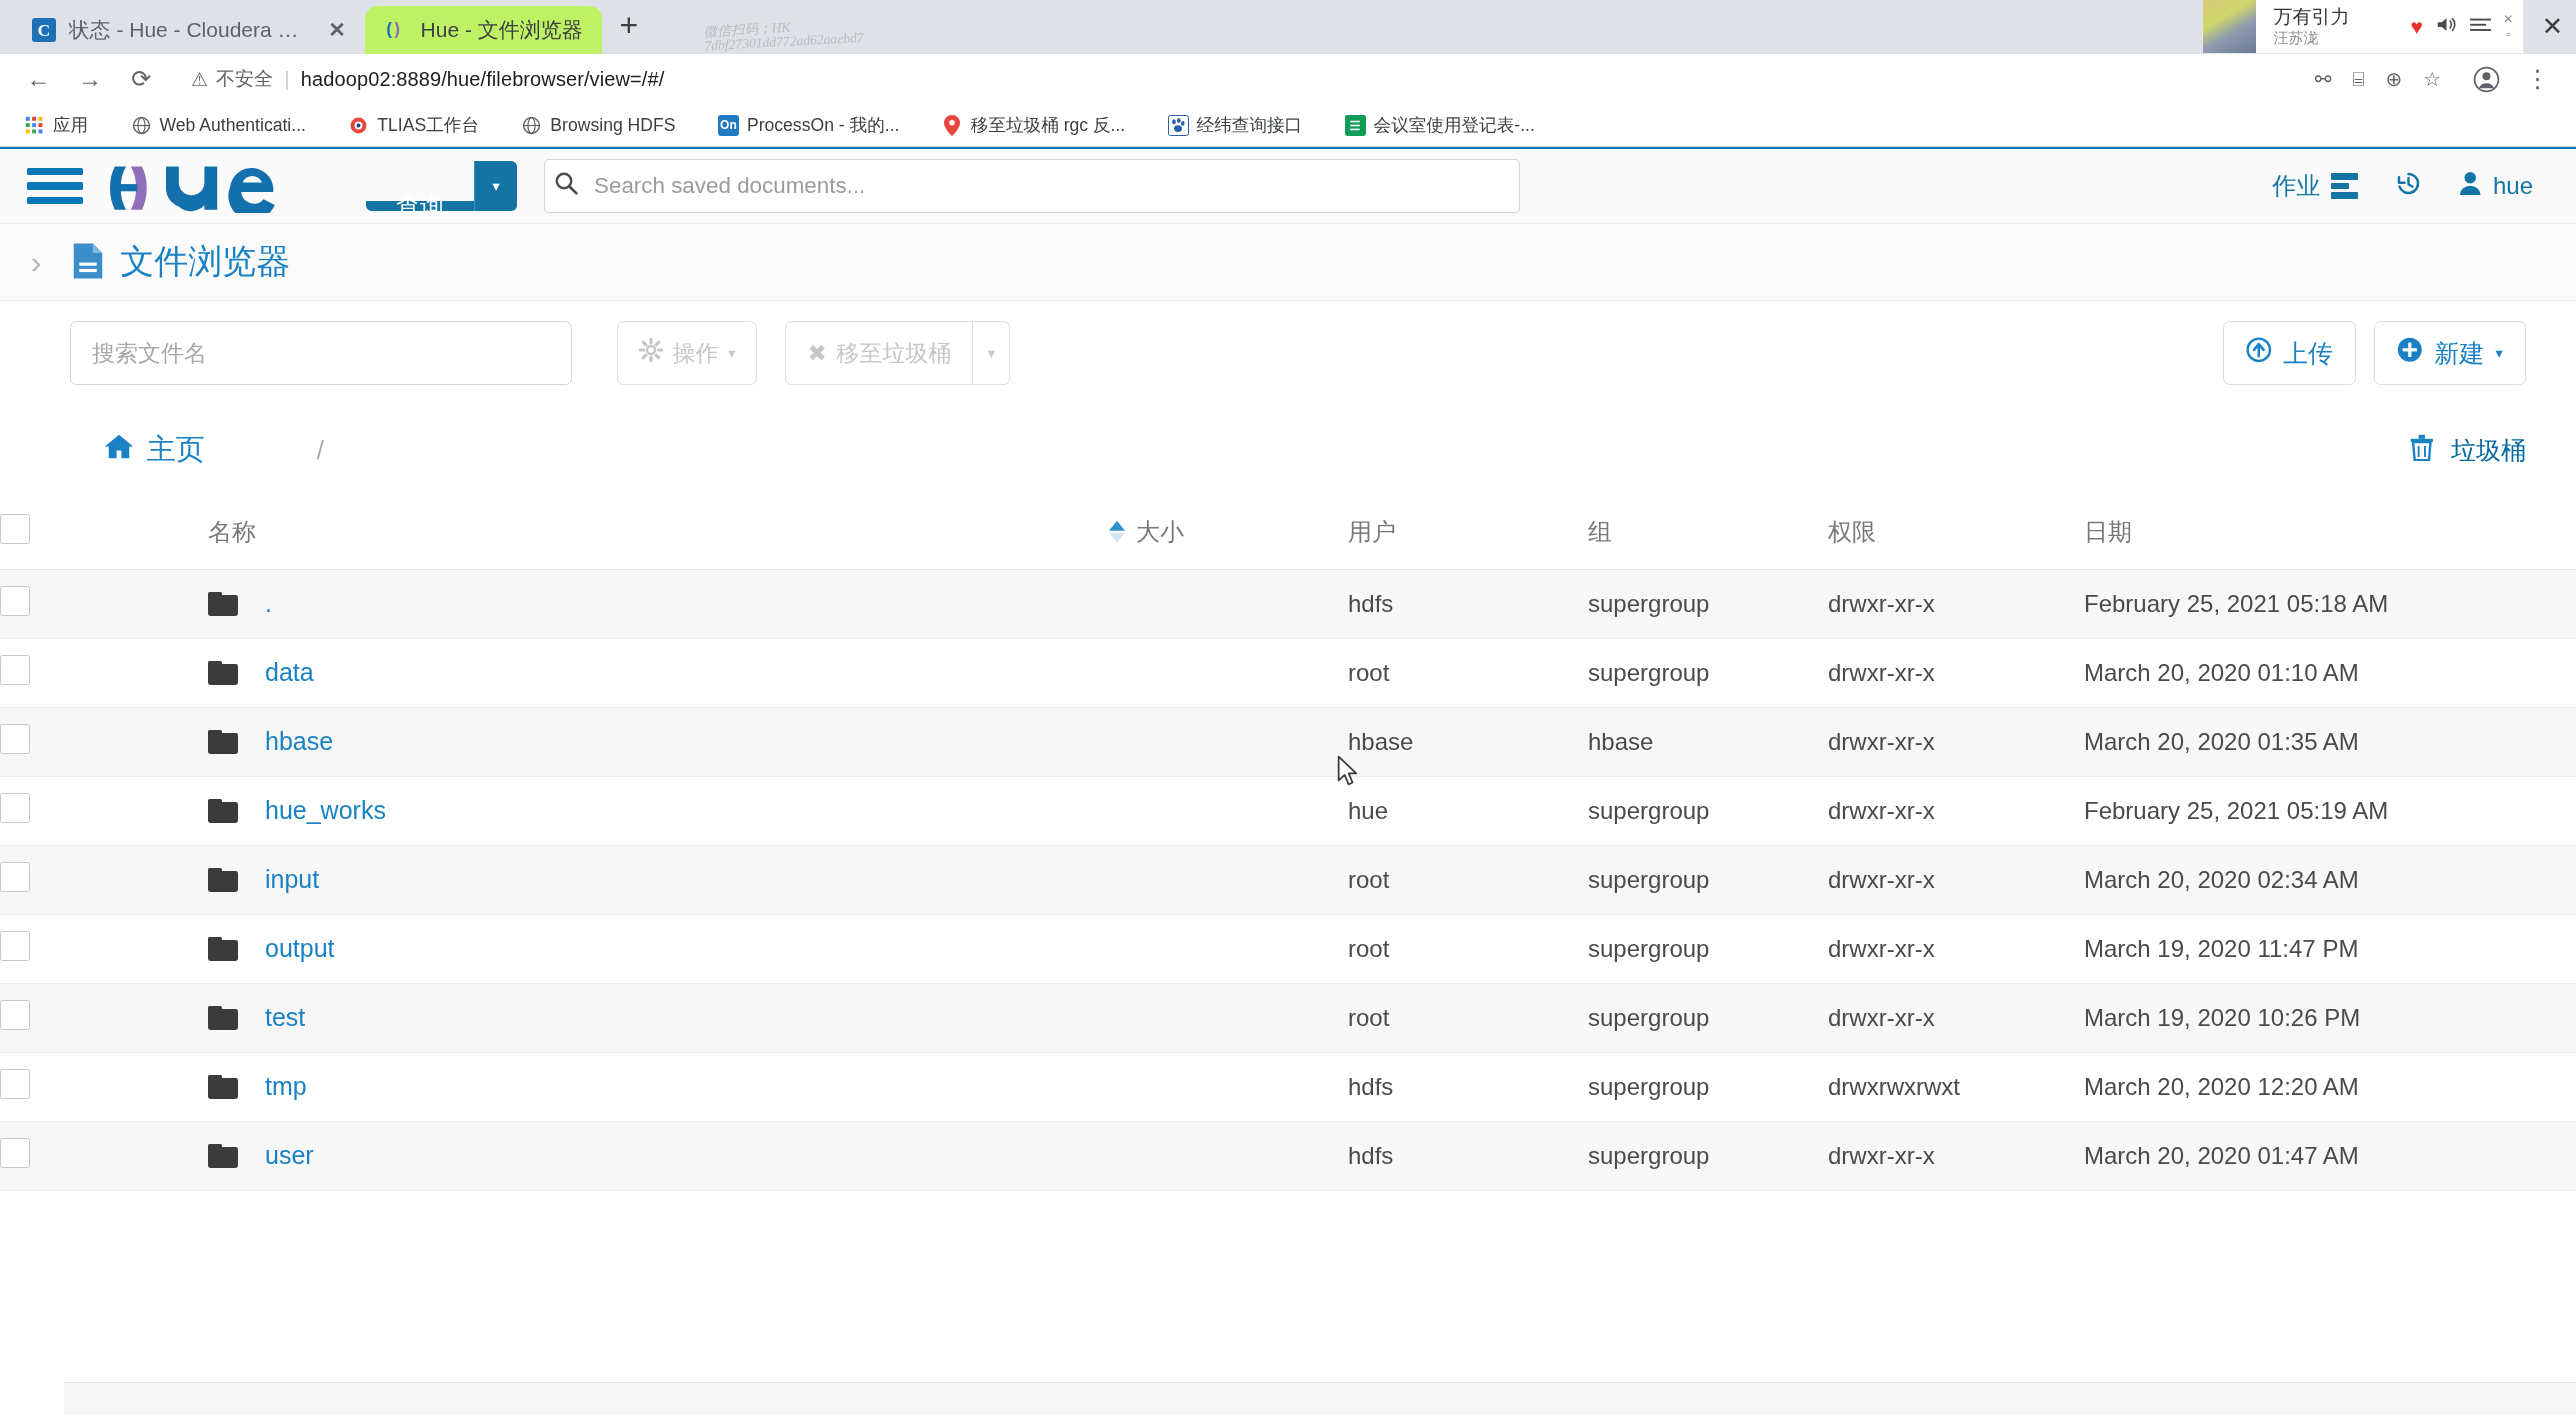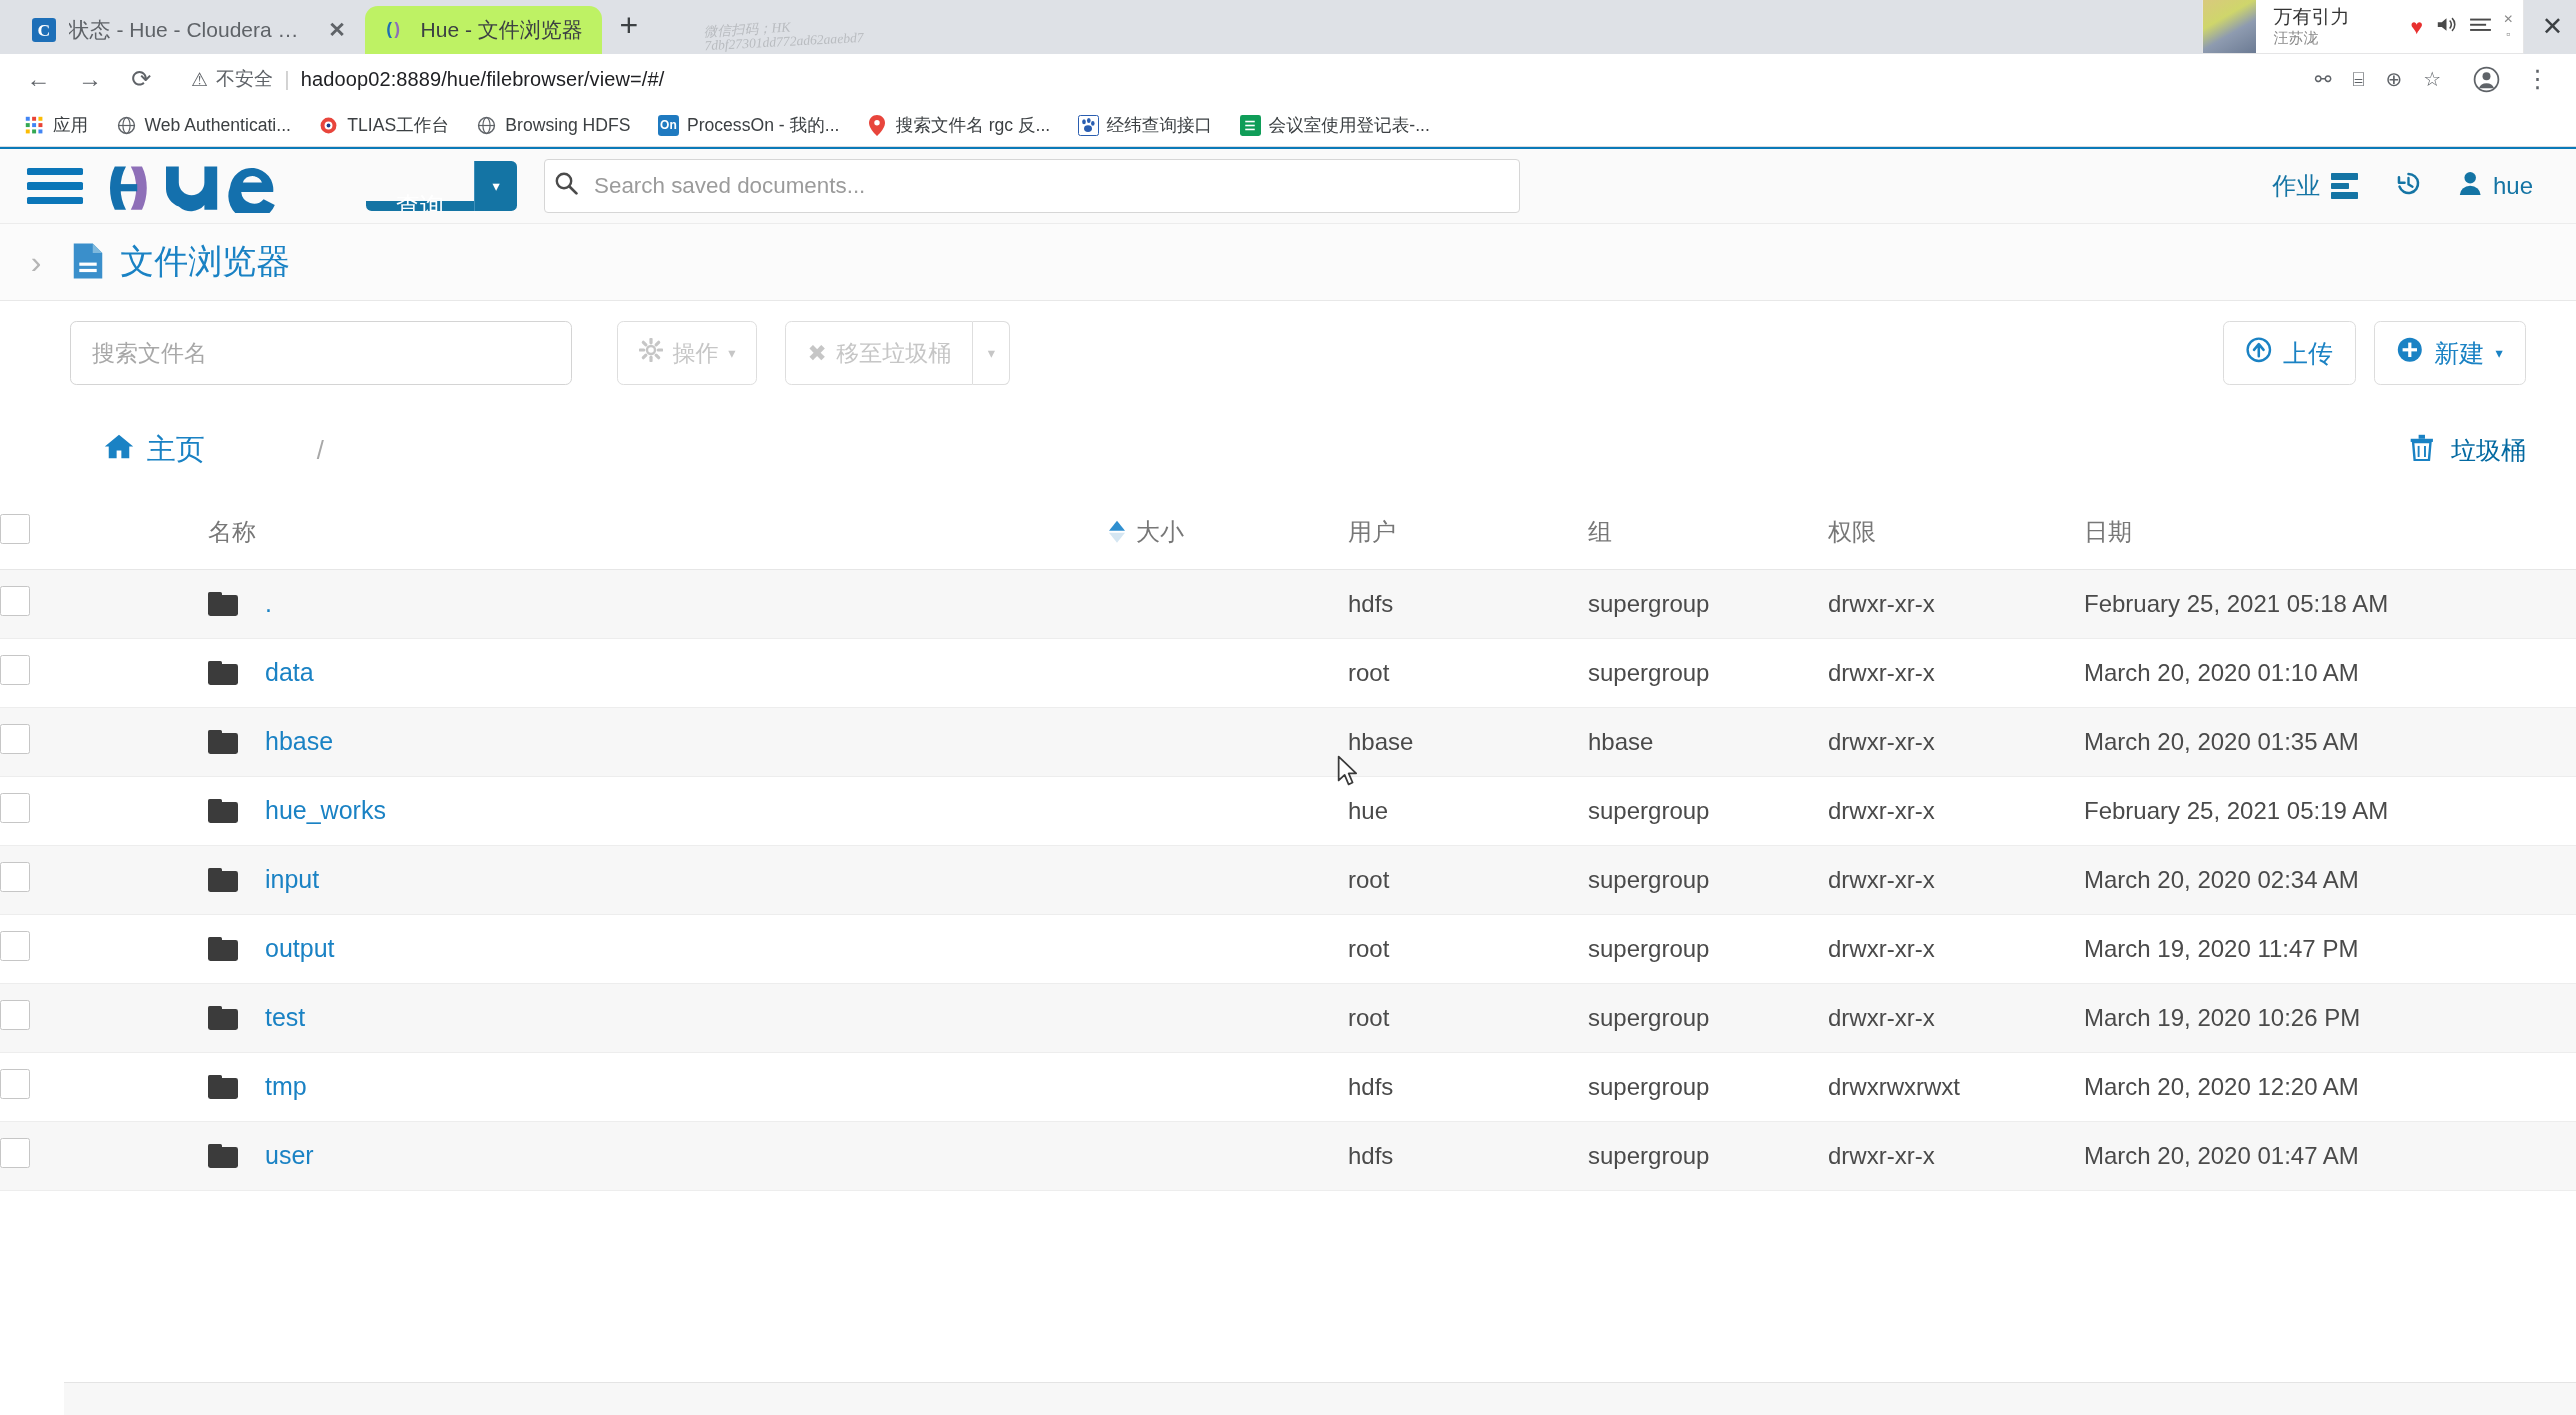--- a/index.html
+++ b/index.html
@@ -119,21 +119,21 @@
   .omni-warn .tri { font-size: 19px; }
   .omni-sep { color: #cdcdcd; font-size: 21px; }
   .omni-url { color: #202124; font-size: 20px; letter-spacing: 0.1px; }
   .omni-right { display: flex; align-items: center; gap: 21px; margin-left: auto; padding-right: 4.8px; }
   .omni-right span { color: #5f6368; font-size: 20px; }
   .avatar-btn { color: #5f6368; font-size: 24px; }
 
   .bookmarks {
     height: 43px; background: #ffffff;
     display: flex; align-items: center;
-    padding: 0 12.8px; gap: 5px;
+    padding: 0 12.8px; gap: 20px;
     border-bottom: 0.8px solid #dadce0;
     overflow: hidden;
   }
   .bm {
     display: flex; align-items: center; gap: 8px;
     padding: 4.8px 11.2px; border-radius: 4.8px;
     font-size: 17.6px; color: #3c4043; white-space: nowrap;
   }
   .bm-ico { width: 21px; height: 21px; flex:0 0 21px; display:flex; align-items:center; justify-content:center; font-size: 14.4px; border-radius:2.4px; }
   .ico-apps { position: relative; }
@@ -507,21 +507,21 @@
       <span>ProcessOn - 我的...</span>
     </div>
 
     <div class="bm">
       <span class="bm-ico ico-pin">
         <svg width="16" height="21" viewBox="0 0 20 26">
             <path d="M10 0 C4.5 0 0 4.4 0 9.8 C0 17 10 26 10 26 C10 26 20 17 20 9.8 C20 4.4 15.5 0 10 0 Z" fill="#e8453c"></path>
             <circle cx="10" cy="9.5" r="3.4" fill="#fff"></circle>
           </svg>
       </span>
-      <span>搜索文件名 rgc 反...</span>
+      <span>移至垃圾桶 rgc 反...</span>
     </div>
 
     <div class="bm">
       <span class="bm-ico ico-paw">
         <svg width="16" height="16" viewBox="0 0 20 20">
             <ellipse cx="5" cy="6" rx="2.3" ry="3.2" fill="#2a5db0"></ellipse>
             <ellipse cx="11" cy="4.4" rx="2.3" ry="3.2" fill="#2a5db0"></ellipse>
             <ellipse cx="16" cy="8" rx="2.2" ry="3" fill="#2a5db0"></ellipse>
             <ellipse cx="10" cy="14.5" rx="5" ry="4.2" fill="#2a5db0"></ellipse>
           </svg>

